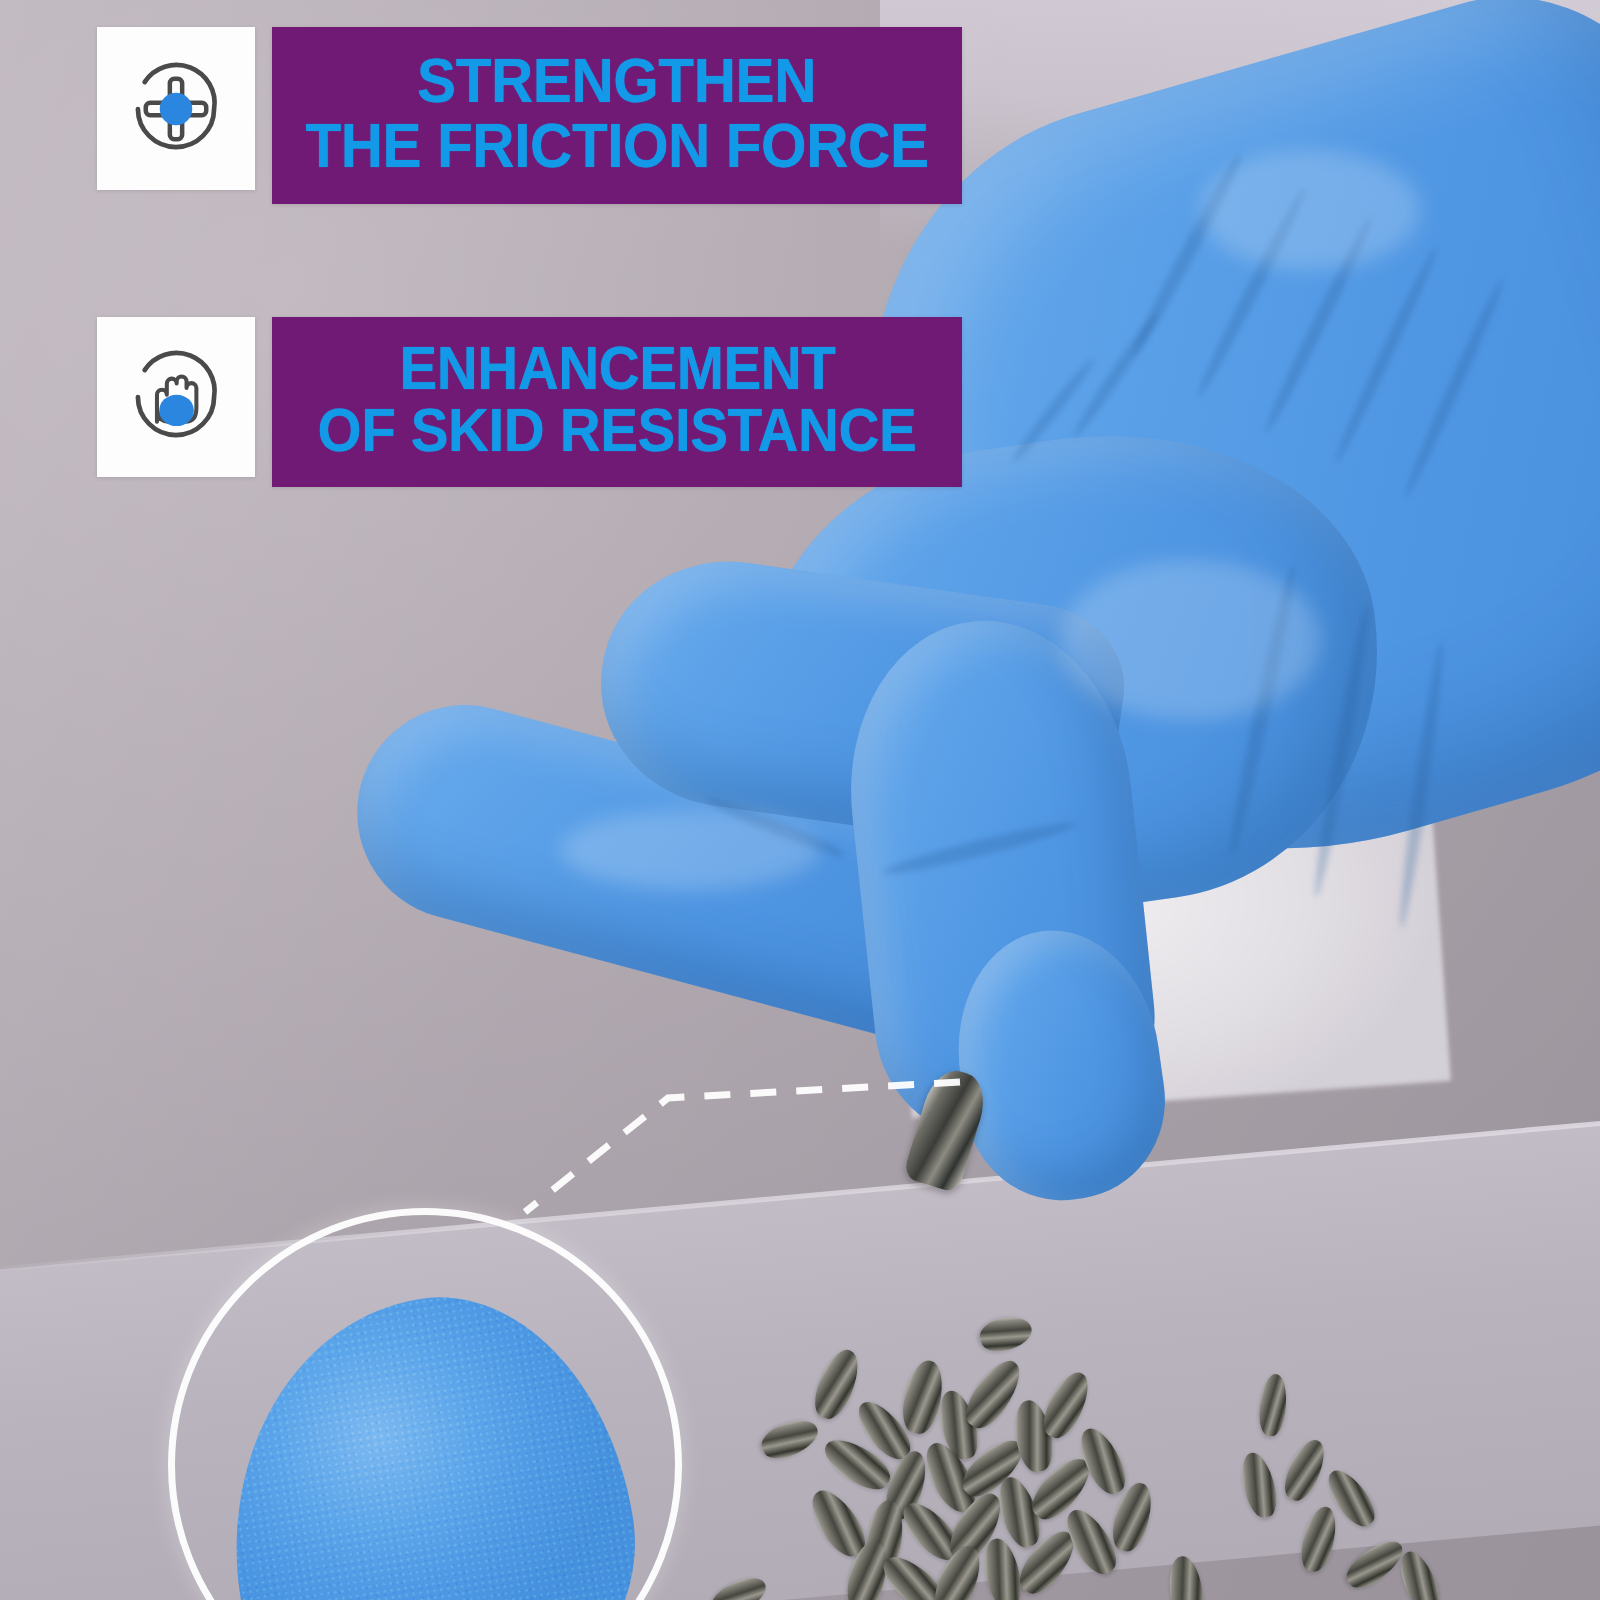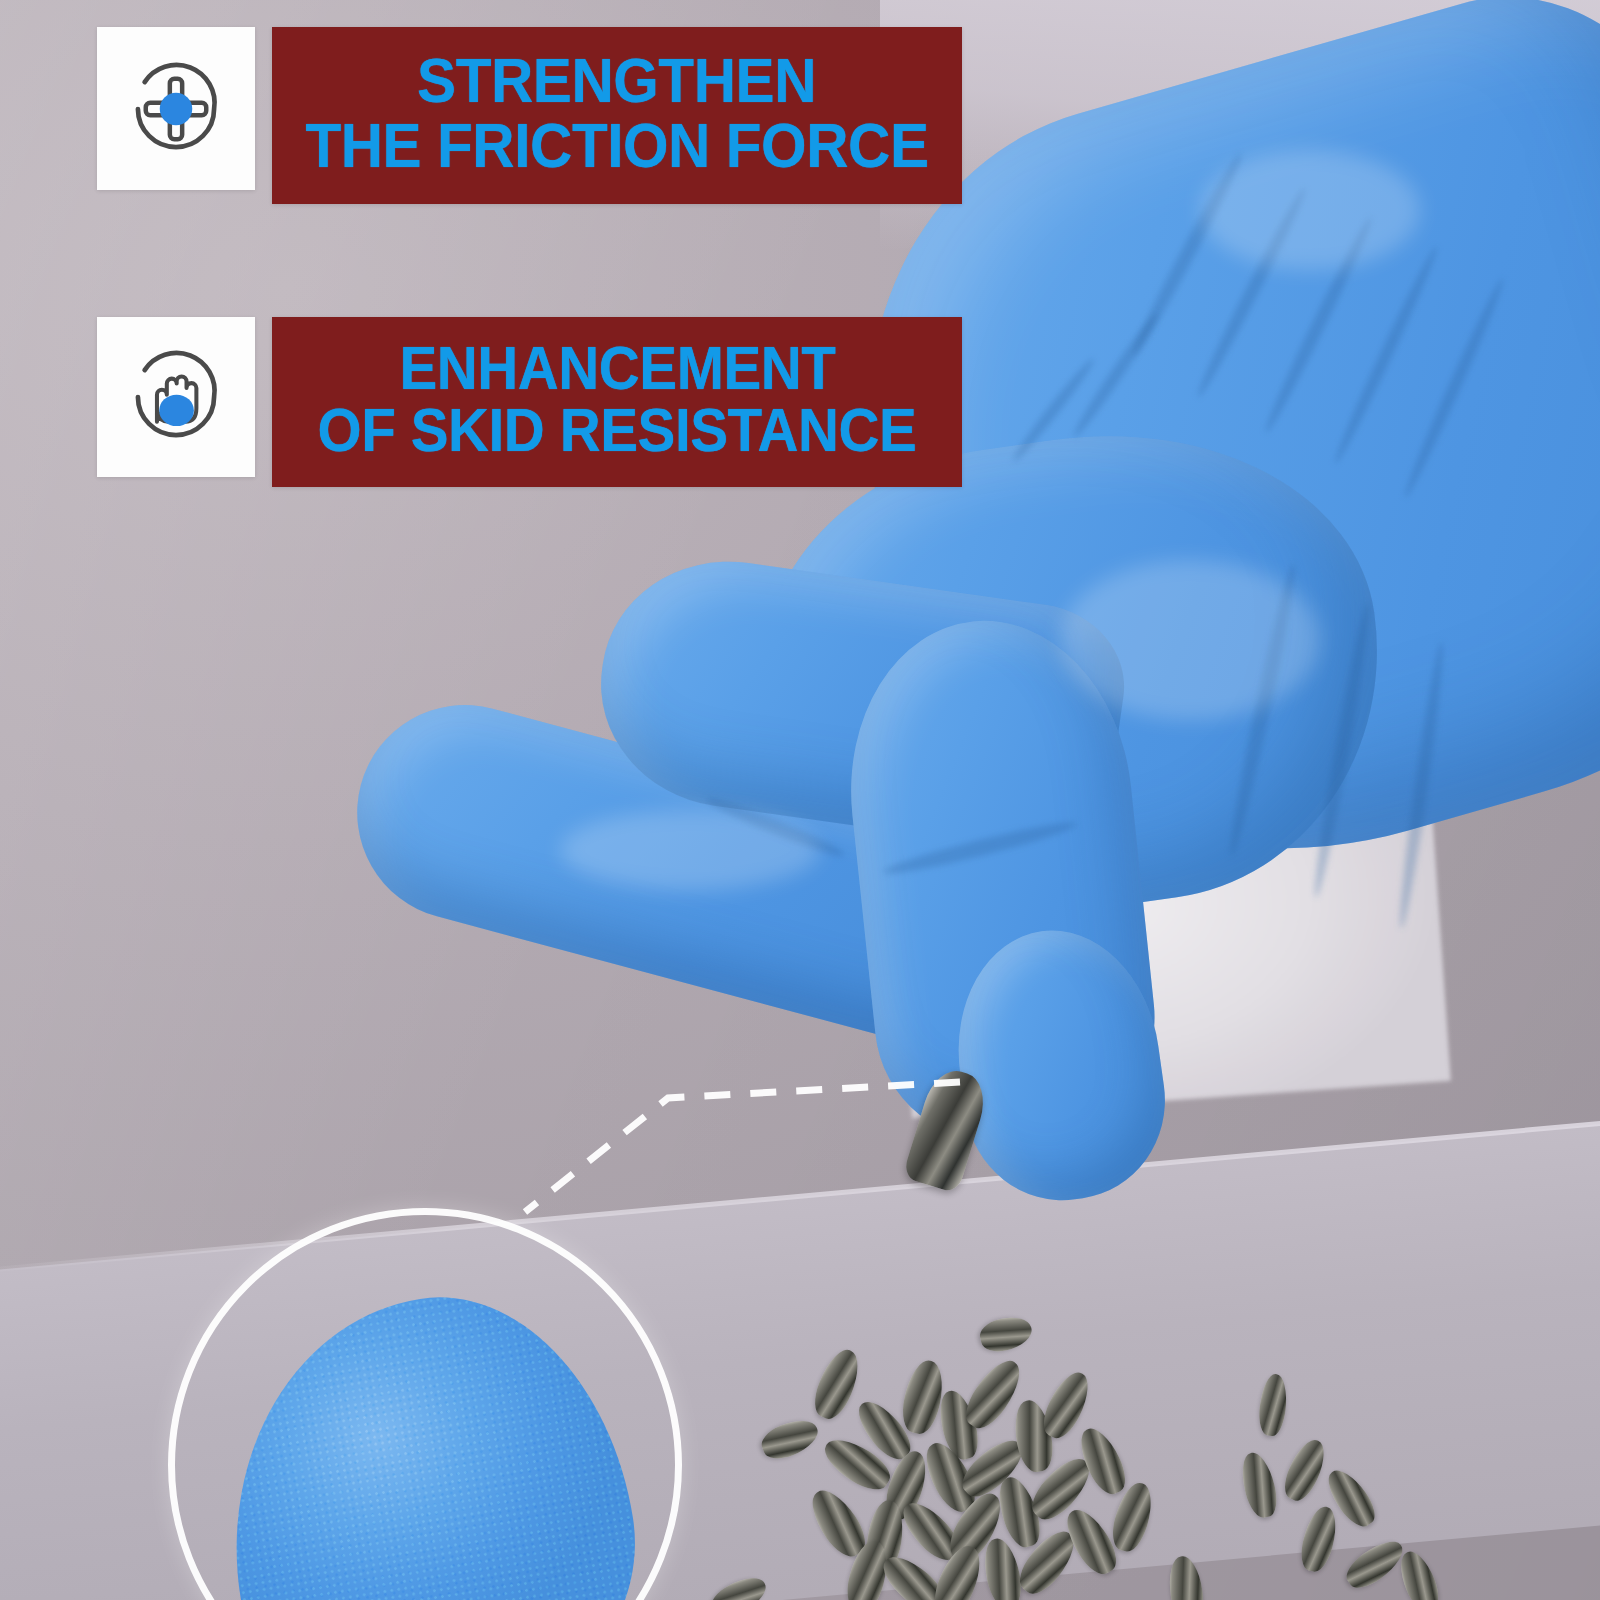--- a/index.html
+++ b/index.html
@@ -142,21 +142,21 @@
 
   
   .feature-row{position:absolute;display:flex;align-items:flex-start;}
   .icon-box{
     width:158px;height:auto;background:#fdfdfd;
     display:flex;align-items:center;justify-content:center;
     box-shadow:0 1px 4px rgba(0,0,0,.12);
   }
   .icon-box svg{display:block;}
   .text-box{
-    background:#7f1d1d;display:flex;flex-direction:column;
+    background:#701a75;display:flex;flex-direction:column;
     align-items:center;justify-content:center;
     box-shadow:0 1px 4px rgba(0,0,0,.12);
   }
   .text-box .line{
     color:#129ae8;
     font-family:"Liberation Sans", sans-serif;
     font-weight:bold;
     font-size:62px;
     line-height:1.02;
     letter-spacing:-0.5px;

